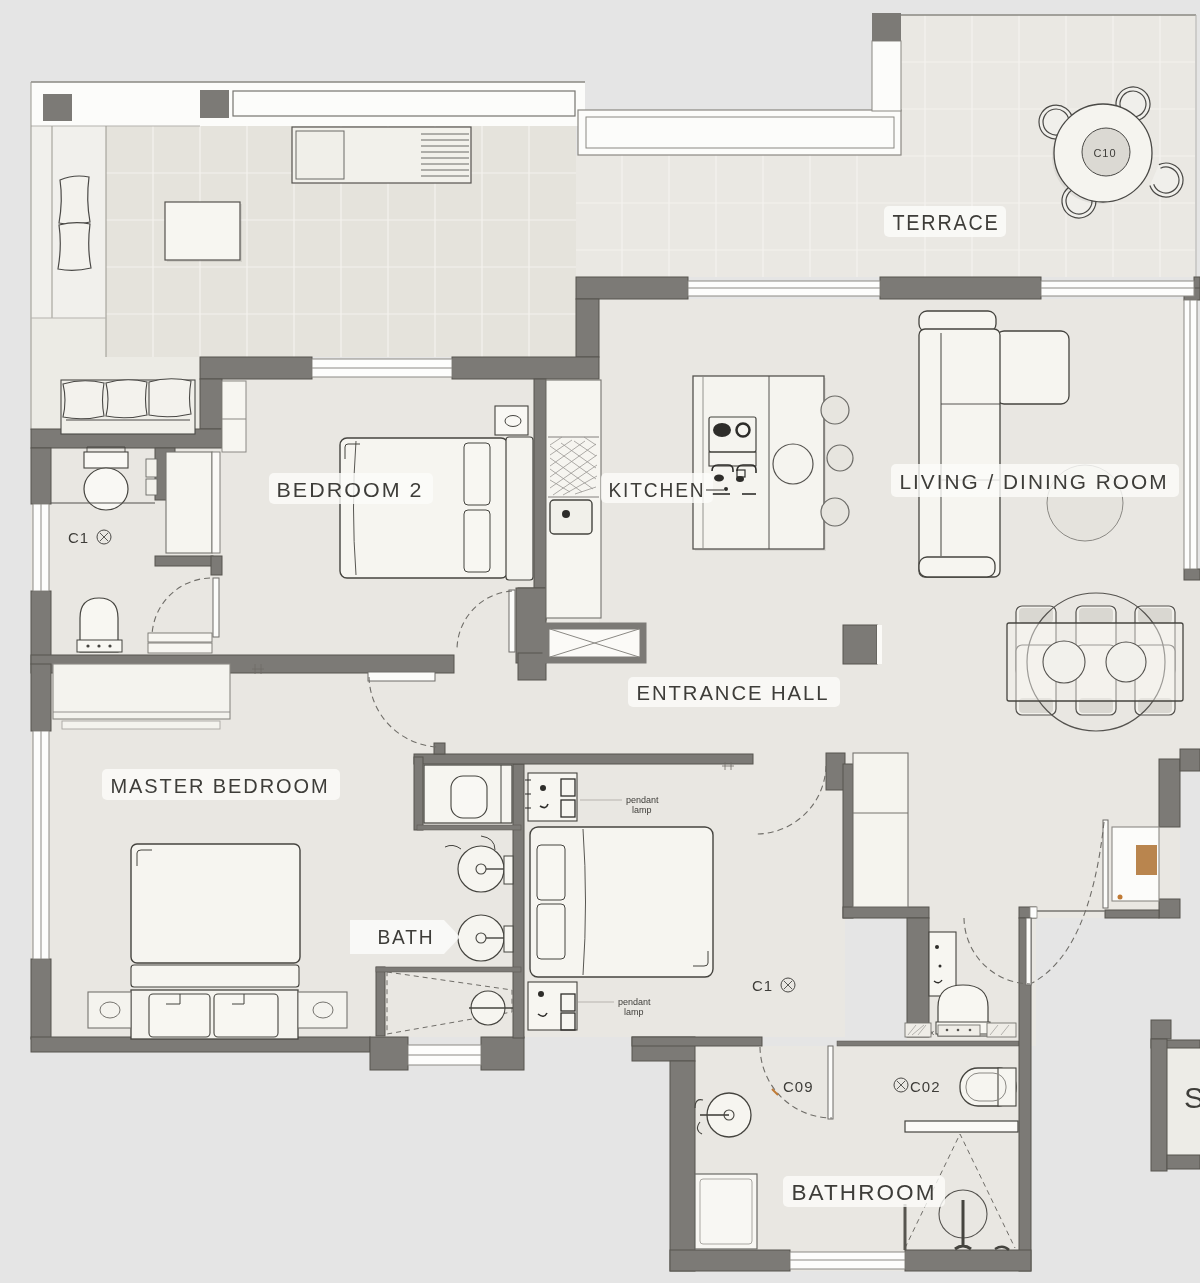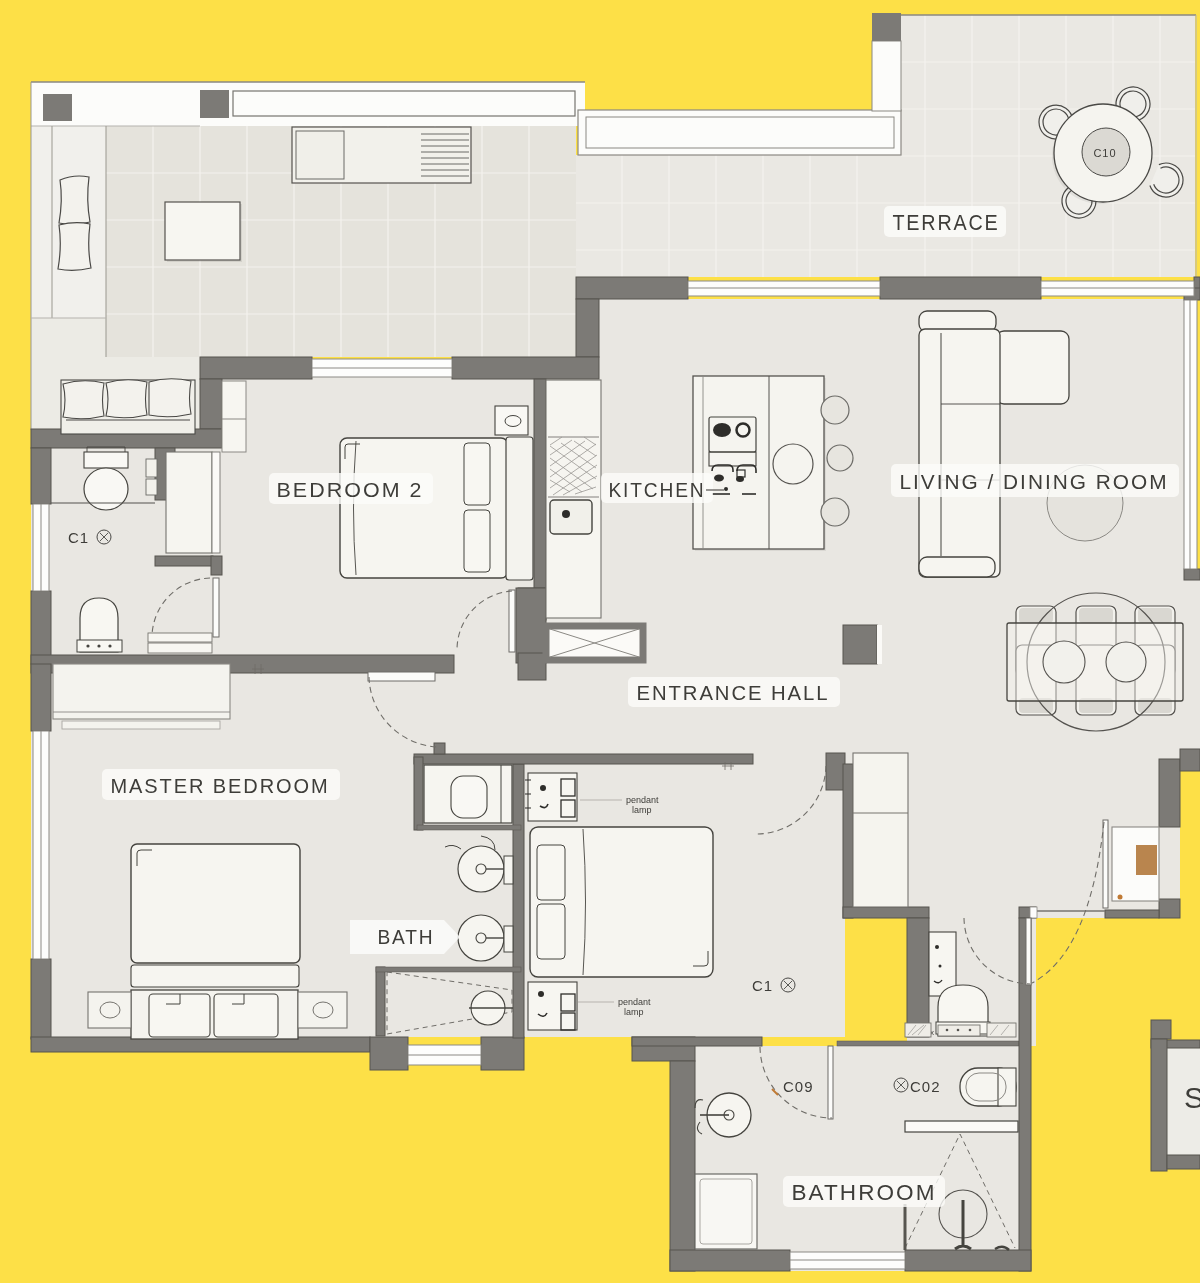--- a/index.html
+++ b/index.html
@@ -1,16 +1,16 @@
 <!DOCTYPE html>
 <html><head>
 <meta charset="utf-8">
 <style>
   html,body{margin:0;padding:0;background:#fbfaf8;}
-  #page{position:relative;width:1200px;height:1283px;background:#fde047;overflow:hidden;
+  #page{position:relative;width:1200px;height:1283px;background:#e5e5e5;overflow:hidden;
         font-family:"Liberation Sans", sans-serif;}
   svg{position:absolute;left:0;top:0;}
   text{fill:#3e3d39;}
 </style>
 </head>
 <body>
 <div id="page">
 <svg width="1200" height="1283" viewBox="0 0 1200 1283">
 
 <g id="floors">

